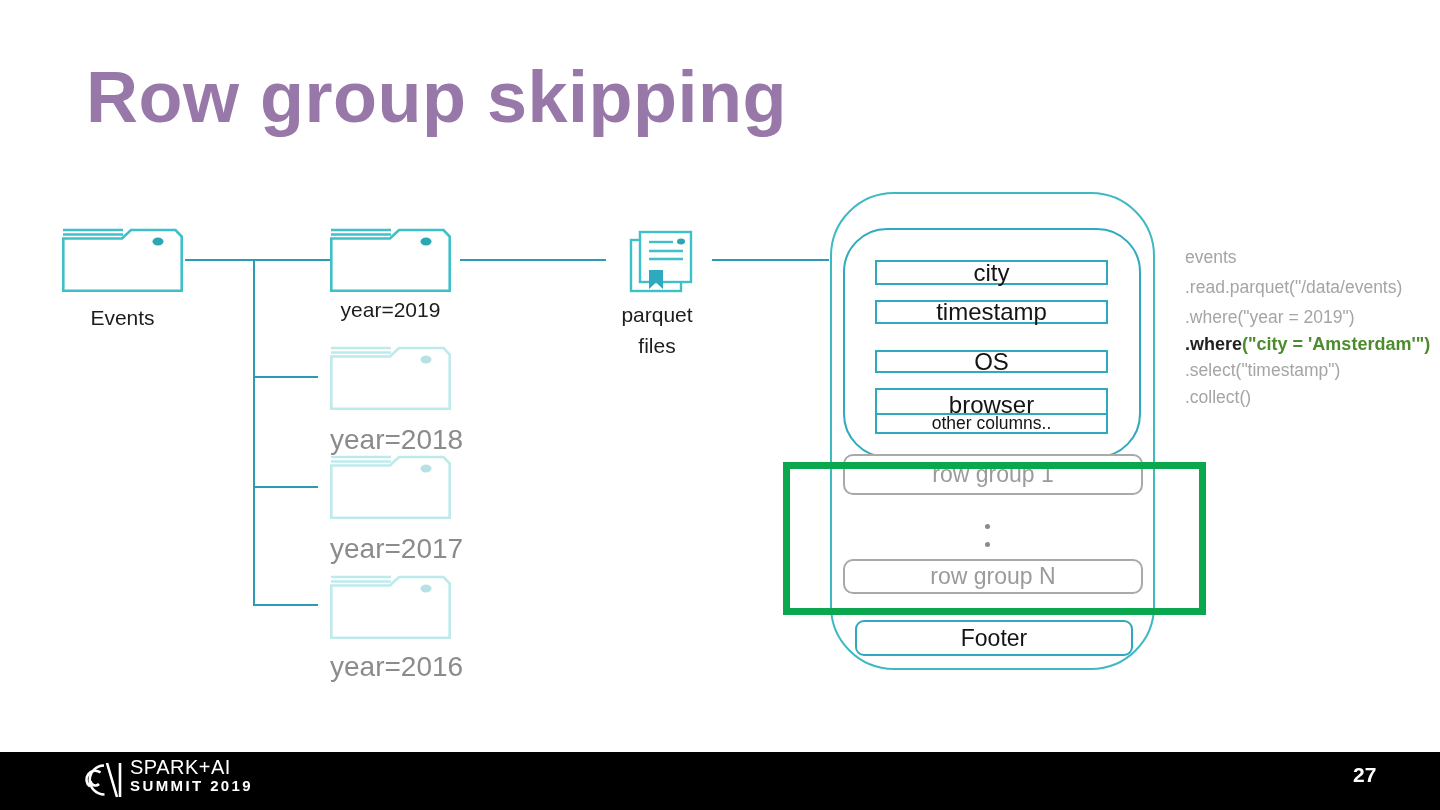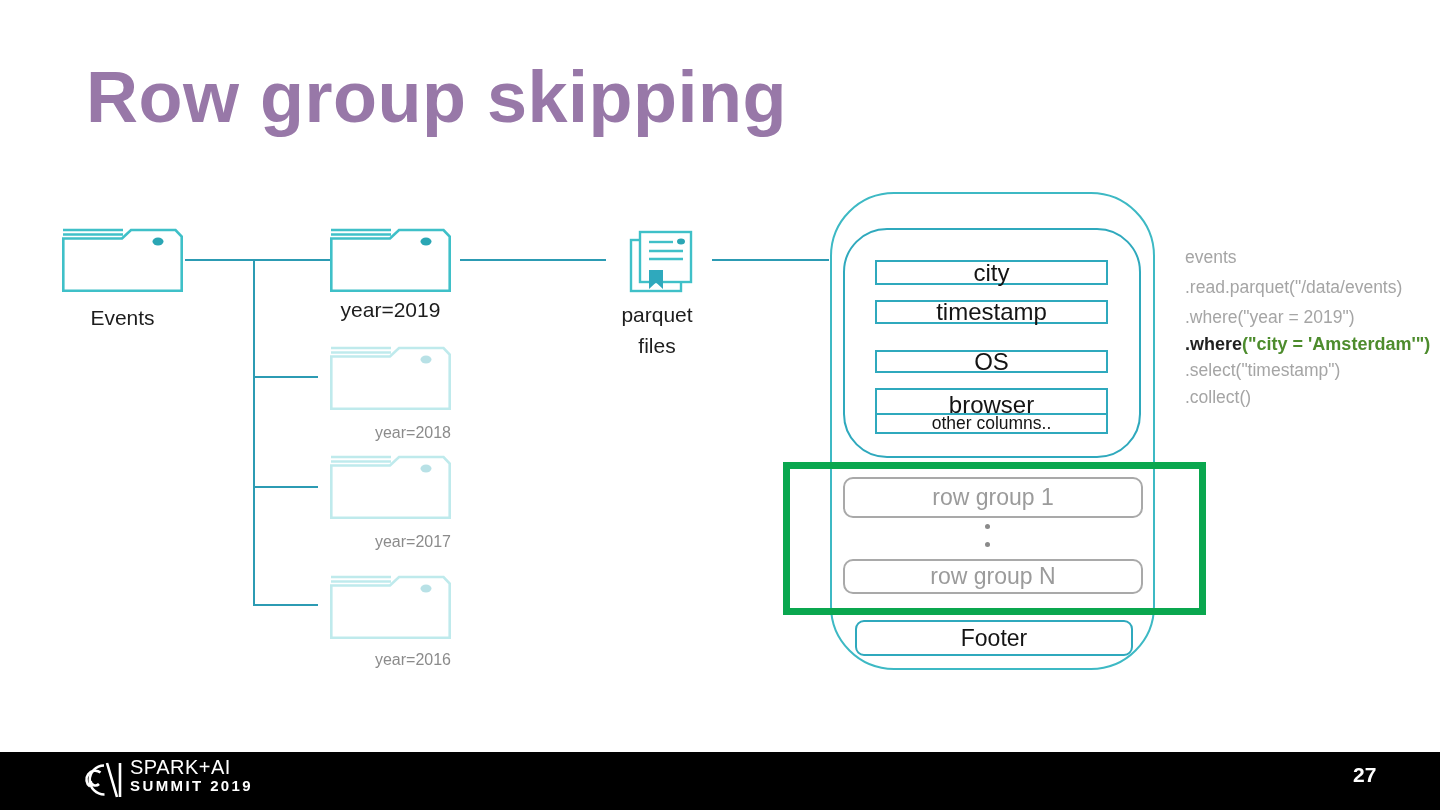--- a/index.html
+++ b/index.html
@@ -12,21 +12,21 @@
   .title {
     left:86px; top:56px; font-size:72px; font-weight:bold;
     color:#9878a8; letter-spacing:0.5px; white-space:nowrap;
   }
 
   
   .tline { background:#2c9bb3; }
 
   
   .flabel { width:121px; text-align:center; font-size:21px; color:#1d1d1d; white-space:nowrap; }
-  .flabel.faded { color:#8b8b8b; font-size:16px;text-align:right; }
+  .flabel.faded { color:#8b8b8b; font-size:28px;text-align:right; }
   .plabel { width:130px; text-align:center; font-size:21px; color:#1d1d1d; line-height:31px; }
 
   .faded-folder { opacity:0.33; }
 
   
   .outer-file {
     left:830px; top:192px; width:325px; height:478px;
     border:2px solid #3db9c4; border-radius:64px; box-sizing:border-box;
   }
   .inner-chunk {
@@ -155,21 +155,21 @@
 
   <div class="abs outer-file"></div>
   <div class="abs inner-chunk"></div>
 
   <div class="abs colbox" style="top:260px;height:25px;">city</div>
   <div class="abs colbox" style="top:300px;height:24px;">timestamp</div>
   <div class="abs colbox" style="top:350px;height:23px;">OS</div>
   <div class="abs colbox" style="top:388px;height:33px;">browser</div>
   <div class="abs colbox small" style="top:413px;height:21px;">other columns..</div>
 
-  <div class="abs rowgroup" style="top:477px;height:41px;">row group 1</div>
+  <div class="abs rowgroup" style="top:454px;height:41px;">row group 1</div>
   <div class="abs dot" style="top:524px;"></div>
   <div class="abs dot" style="top:542px;"></div>
   <div class="abs rowgroup" style="top:559px;height:35px;">row group N</div>
   <div class="abs green-rect"></div>
 
   <div class="abs footerbox">Footer</div>
 
   <div class="abs codeline" style="top:247px;">events</div>
   <div class="abs codeline" style="top:277px;">.read.parquet("/data/events)</div>
   <div class="abs codeline" style="top:307px;">.where("year = 2019")</div>

